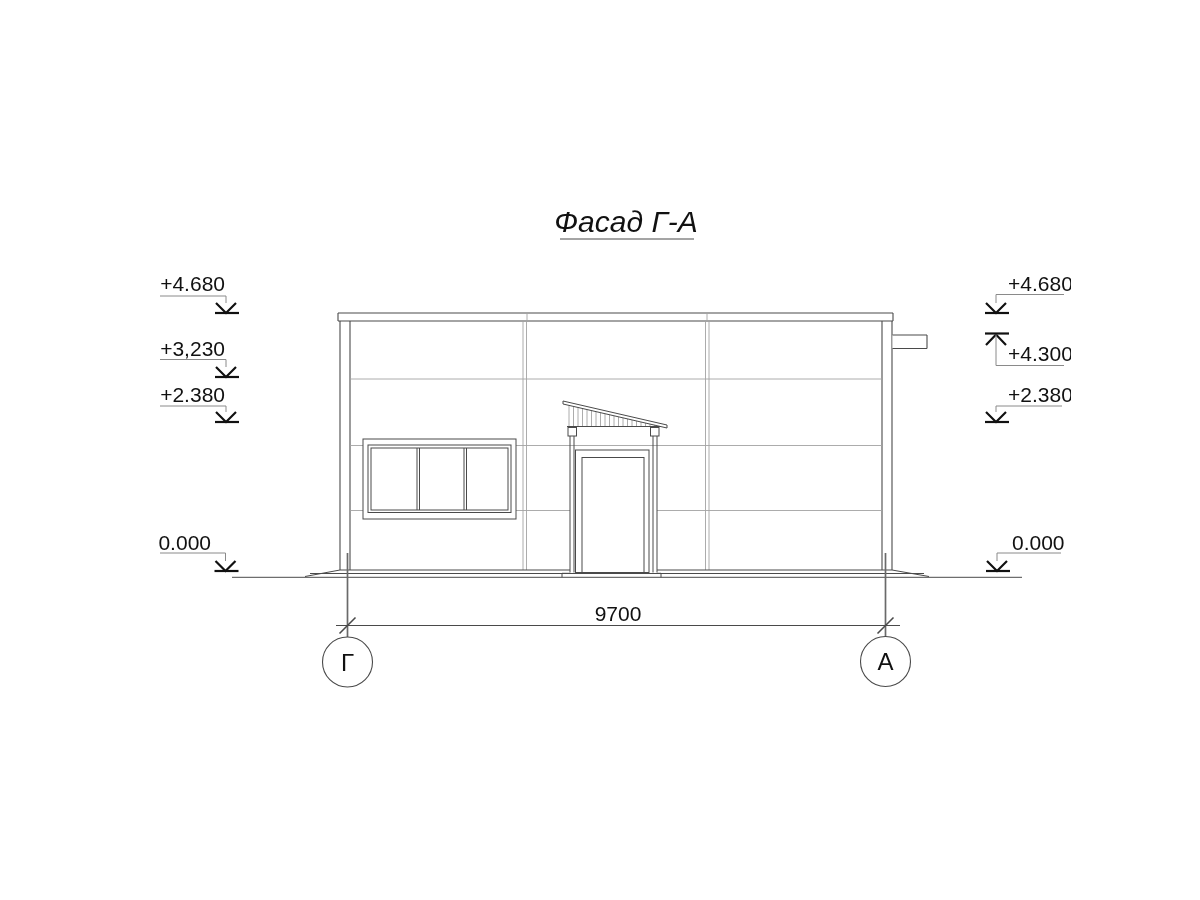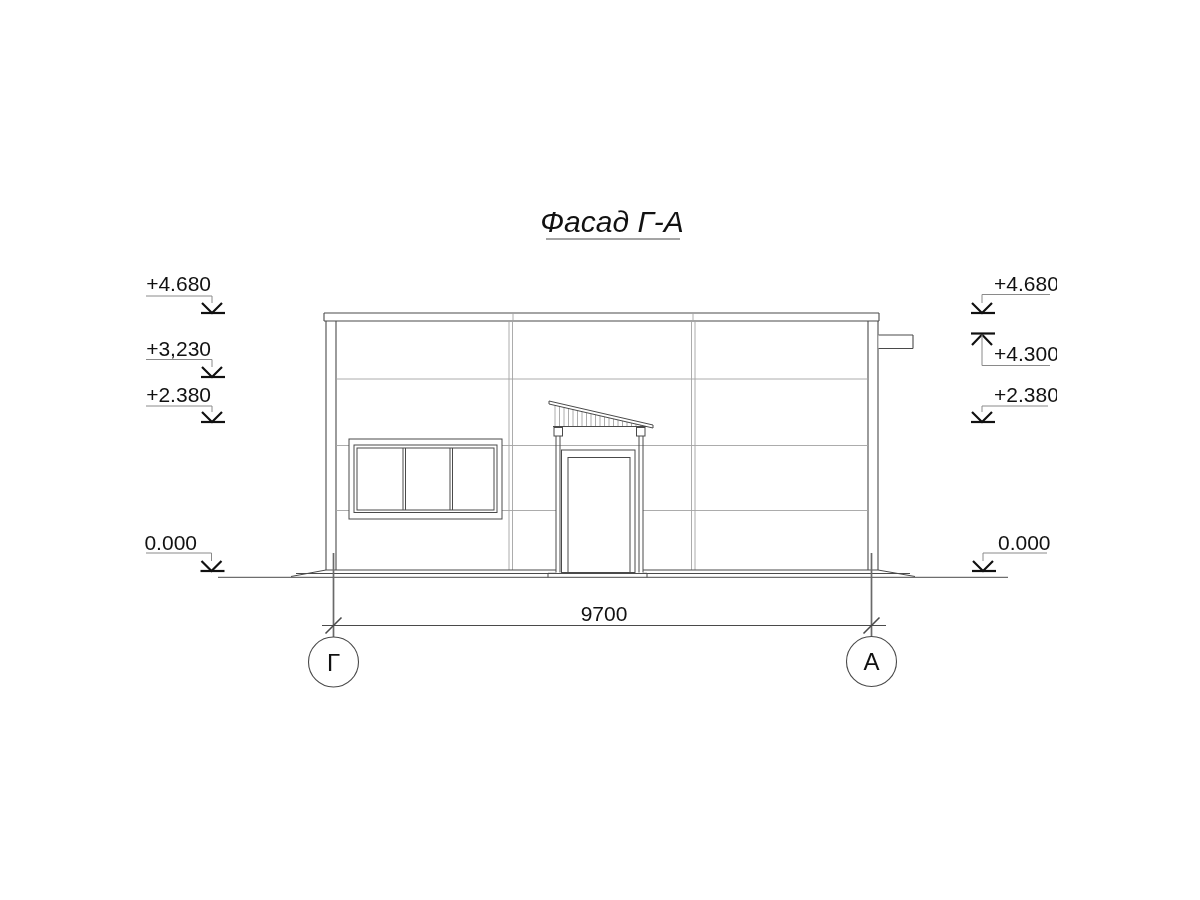--- a/index.html
+++ b/index.html
@@ -2,20 +2,21 @@
 <html style="--bg: #ffffff; --line: #4a4a4a; --joint: #a3a3a3; --axis: #6a6a6a; --text: #111111;"><head>
 <meta charset="utf-8">
 <style>
   html, body { margin: 0; padding: 0; background: #fff; }
   .sheet {
     position: relative;
     width: 1057px; height: 900px;
     background: var(--bg, #ffffff);
     font-family: "Liberation Sans", sans-serif;
     overflow: hidden;
+    margin-left: 14px;
   }
   svg { display: block; }
   
   .ln      { stroke: var(--line, #4a4a4a); stroke-width: 1.1; fill: none; }
   .ln-thin { stroke: var(--joint, #a3a3a3); stroke-width: 0.9; fill: none; }
   .ln-med  { stroke: var(--line, #4a4a4a); stroke-width: 1; fill: none; }
   .ln-heavy{ stroke: var(--text, #111111); stroke-width: 2.2; fill: none; }
   .ln-lead { stroke: #8a8a8a; stroke-width: 1; fill: none; }
   .ln-axis { stroke: var(--axis, #6a6a6a); stroke-width: 1.7; fill: none; }
   .ln-dim  { stroke: var(--line, #4a4a4a); stroke-width: 1; fill: none; }

